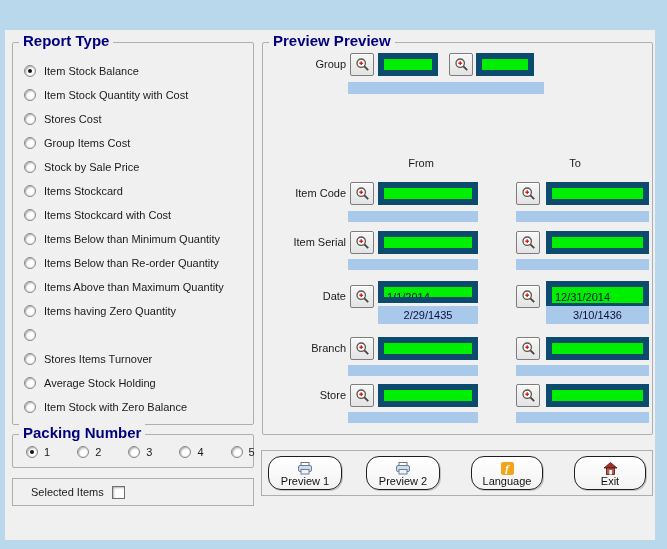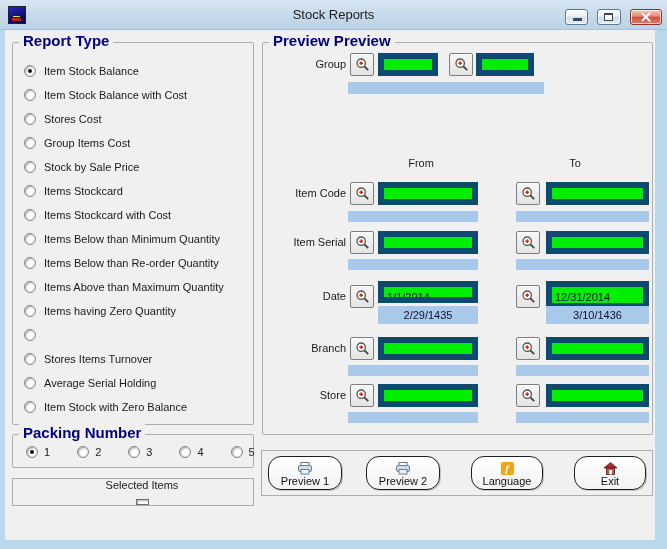--- a/index.html
+++ b/index.html
@@ -54,21 +54,21 @@
   .opt-label{font-size:11px;color:#1a1a1a;white-space:nowrap;}
 
   
   .gb-packing{left:7px;top:404px;width:242px;height:34px;}
   .pk-row{display:flex;gap:27px;padding:11px 0 0 13px;}
   .pk-item{display:flex;align-items:center;gap:6px;cursor:pointer;}
 
   
   .panel-selected{position:absolute;left:7px;top:448px;width:242px;height:28px;
          border:1px solid #aeaeae;background:#f0f0f0;display:flex;align-items:center;
-         padding-left:18px;gap:8px;flex-direction:column;}
+         padding-left:18px;gap:8px;}
   .checkbox{width:13px;height:13px;background:#fff;border:1px solid #6e6e6e;
          box-shadow:inset 1px 1px 2px rgba(0,0,0,.3);cursor:pointer;}
 
   
   .gb-preview{left:257px;top:12px;width:391px;height:393px;}
   .po-row{position:absolute;left:0;width:100%;height:0;}
   .po-label{position:absolute;left:0;width:83px;text-align:right;font-size:11px;color:#1a1a1a;}
   .tool-btn{position:absolute;width:24px;height:23px;padding:0;cursor:pointer;
         background:linear-gradient(180deg,#f7f7f7,#e3e3e3);
         border:1px solid #7d7d7d;border-radius:2px;box-shadow:inset 0 1px 0 #fff;
@@ -95,46 +95,33 @@
         font-size:11px;color:#111;padding:2px 0 0 0;gap:0;}
   .lang-icon{width:13px;height:13px;border-radius:2px;background:#f2a41c;color:#fff;
         font-size:11px;line-height:13px;text-align:center;font-weight:bold;
         font-family:"Liberation Serif",serif;font-style:italic;}
 </style>
 </head>
 <body>
 
 <div class="window">
 
-  <div class="titlebar">
-    <div class="app-icon"></div>
-    <div class="title-text">Stock Reports</div>
-    <div class="cap-btn cap-min">
-        <span class="glyph-min"></span>
-      </div>
-    <div class="cap-btn cap-max">
-        <span class="glyph-max"></span>
-      </div>
-    <div class="cap-btn cap-close">
-        <span class="glyph-x"></span>
-      </div>
-  </div>
 
   <div class="client">
 
     <div class="groupbox gb-report">
       <span class="legend">Report Type</span>
       <div class="rt-list">
         <div class="opt-item">
             <span class="radio checked"></span>
             <span class="opt-label">Item Stock Balance</span>
           </div>
         <div class="opt-item">
             <span class="radio"></span>
-            <span class="opt-label">Item Stock Balance with Cost</span>
+            <span class="opt-label">Item Stock Quantity with Cost</span>
           </div>
         <div class="opt-item">
             <span class="radio"></span>
             <span class="opt-label">Stores Cost</span>
           </div>
         <div class="opt-item">
             <span class="radio"></span>
             <span class="opt-label">Group Items Cost</span>
           </div>
         <div class="opt-item">
@@ -167,21 +154,21 @@
           </div>
         <div class="opt-item">
             <span class="radio"></span>
           </div>
         <div class="opt-item">
             <span class="radio"></span>
             <span class="opt-label">Stores Items Turnover</span>
           </div>
         <div class="opt-item">
             <span class="radio"></span>
-            <span class="opt-label">Average Serial Holding</span>
+            <span class="opt-label">Average Stock Holding</span>
           </div>
         <div class="opt-item">
             <span class="radio"></span>
             <span class="opt-label">Item Stock with Zero Balance</span>
           </div>
       </div>
     </div>
 
     <div class="groupbox gb-packing">
       <span class="legend">Packing Number</span>

